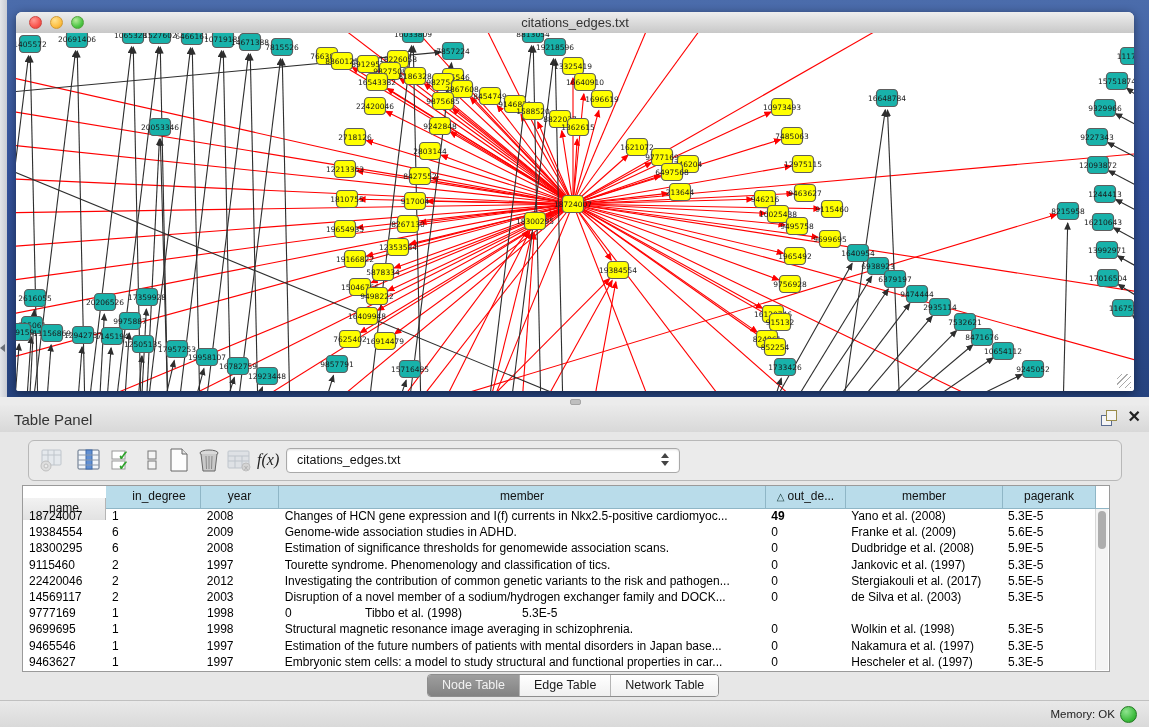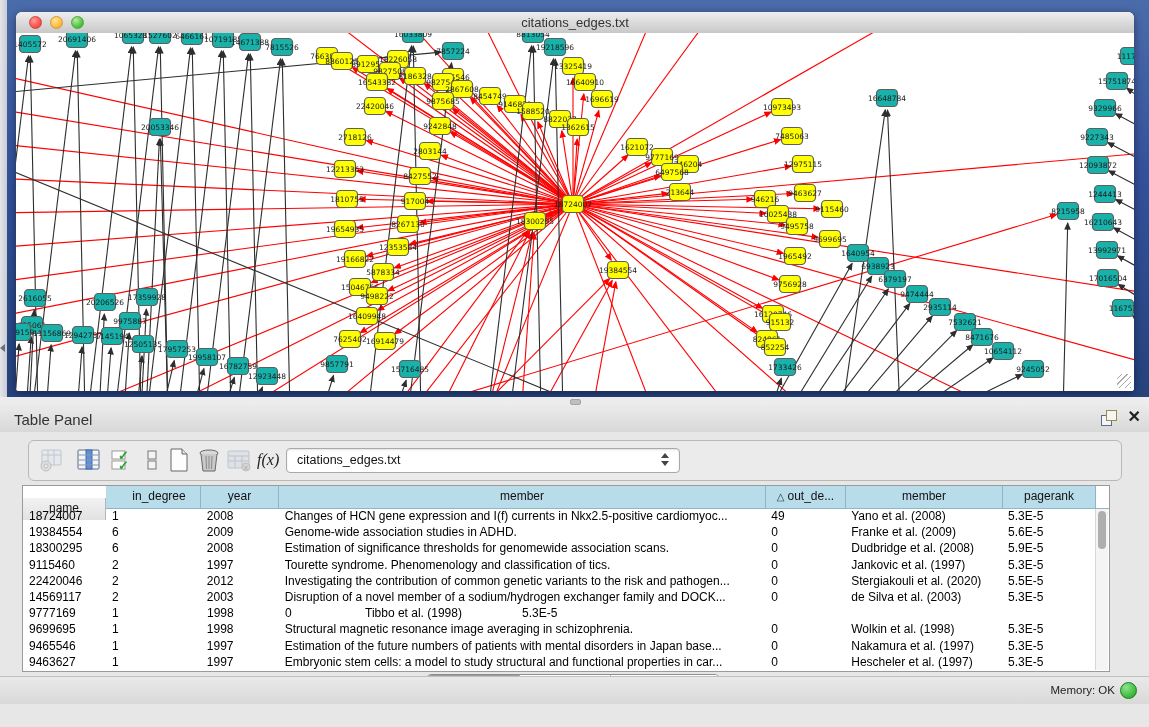--- a/index.html
+++ b/index.html
@@ -69,21 +69,21 @@
 
   
   #tabs{left:0;top:240px;width:1149px;height:28px;}
   #seg{position:absolute;left:427px;top:2px;height:21px;display:flex;border:1px solid #8e8e8e;border-radius:4px;overflow:hidden;background:#fff;}
   .segbtn{height:21px;line-height:21px;padding:0 14px;font-size:12.5px;color:#1a1a1a;
       background:linear-gradient(180deg,#ffffff,#f0f0f0);border-right:1px solid #b4b4b4;}
   .segbtn:last-child{border-right:none;}
   .segbtn.selected{background:linear-gradient(180deg,#9e9e9e,#828282);color:#f2f2f2;}
 
   
-  #status-bar{left:0;top:676px;width:1149px;height:27px;background:linear-gradient(180deg,#e9e9e9,#d9d9d9);border-top:1px solid #c0c0c0;}
+  #status-bar{left:0;top:700px;width:1149px;height:27px;background:linear-gradient(180deg,#e9e9e9,#d9d9d9);border-top:1px solid #c0c0c0;}
   #memory-label{right:34px;top:7px;font-size:11.5px;color:#222;}
   #memory-dot{right:12px;top:5px;width:15px;height:15px;border-radius:50%;
       background:radial-gradient(circle at 35% 30%,#8fe48f,#3dbb3d 65%,#2a962a);border:1px solid #227a22;}
 </style>
 </head>
 <body>
 
 <div id="network-region" class="abs">
   <div id="left-strip" class="abs">
     <div class="collapse-arrow"></div>
@@ -821,21 +821,21 @@
         <div class="th" style="width: 80px;"><span class="sort-glyph">△</span>out_de...</div>
         <div class="th" style="width: 157px;">member</div>
         <div class="th" style="width: 93px;">pagerank</div>
       </div>
     <div id="tbody">
         <div class="tr">
           <div class="td" style="width: 83px;">18724007</div>
           <div class="td" style="width: 95px;">1</div>
           <div class="td" style="width: 78px;">2008</div>
           <div class="td" style="width: 487px;">Changes of HCN gene expression and I(f) currents in Nkx2.5-positive cardiomyoc...</div>
-          <div class="td" style="width: 80px;">49</div>
+          <div class="td" style="width: 80px; font-weight: bold;">49</div>
           <div class="td" style="width: 157px;">Yano et al. (2008)</div>
           <div class="td" style="width: 93px;">5.3E-5</div>
         </div>
         <div class="tr">
           <div class="td" style="width: 83px;">19384554</div>
           <div class="td" style="width: 95px;">6</div>
           <div class="td" style="width: 78px;">2009</div>
           <div class="td" style="width: 487px;">Genome-wide association studies in ADHD.</div>
           <div class="td" style="width: 80px;">0</div>
           <div class="td" style="width: 157px;">Franke et al. (2009)</div>
@@ -858,21 +858,21 @@
           <div class="td" style="width: 80px;">0</div>
           <div class="td" style="width: 157px;">Jankovic et al. (1997)</div>
           <div class="td" style="width: 93px;">5.3E-5</div>
         </div>
         <div class="tr">
           <div class="td" style="width: 83px;">22420046</div>
           <div class="td" style="width: 95px;">2</div>
           <div class="td" style="width: 78px;">2012</div>
           <div class="td" style="width: 487px;">Investigating the contribution of common genetic variants to the risk and pathogen...</div>
           <div class="td" style="width: 80px;">0</div>
-          <div class="td" style="width: 157px;">Stergiakouli et al. (2020)</div>
+          <div class="td" style="width: 157px;">Stergiakouli et al. (2017)</div>
           <div class="td" style="width: 93px;">5.5E-5</div>
         </div>
         <div class="tr">
           <div class="td" style="width: 83px;">14569117</div>
           <div class="td" style="width: 95px;">2</div>
           <div class="td" style="width: 78px;">2003</div>
           <div class="td" style="width: 487px;">Disruption of a novel member of a sodium/hydrogen exchanger family and DOCK...</div>
           <div class="td" style="width: 80px;">0</div>
           <div class="td" style="width: 157px;">de Silva et al. (2003)</div>
           <div class="td" style="width: 93px;">5.3E-5</div>

